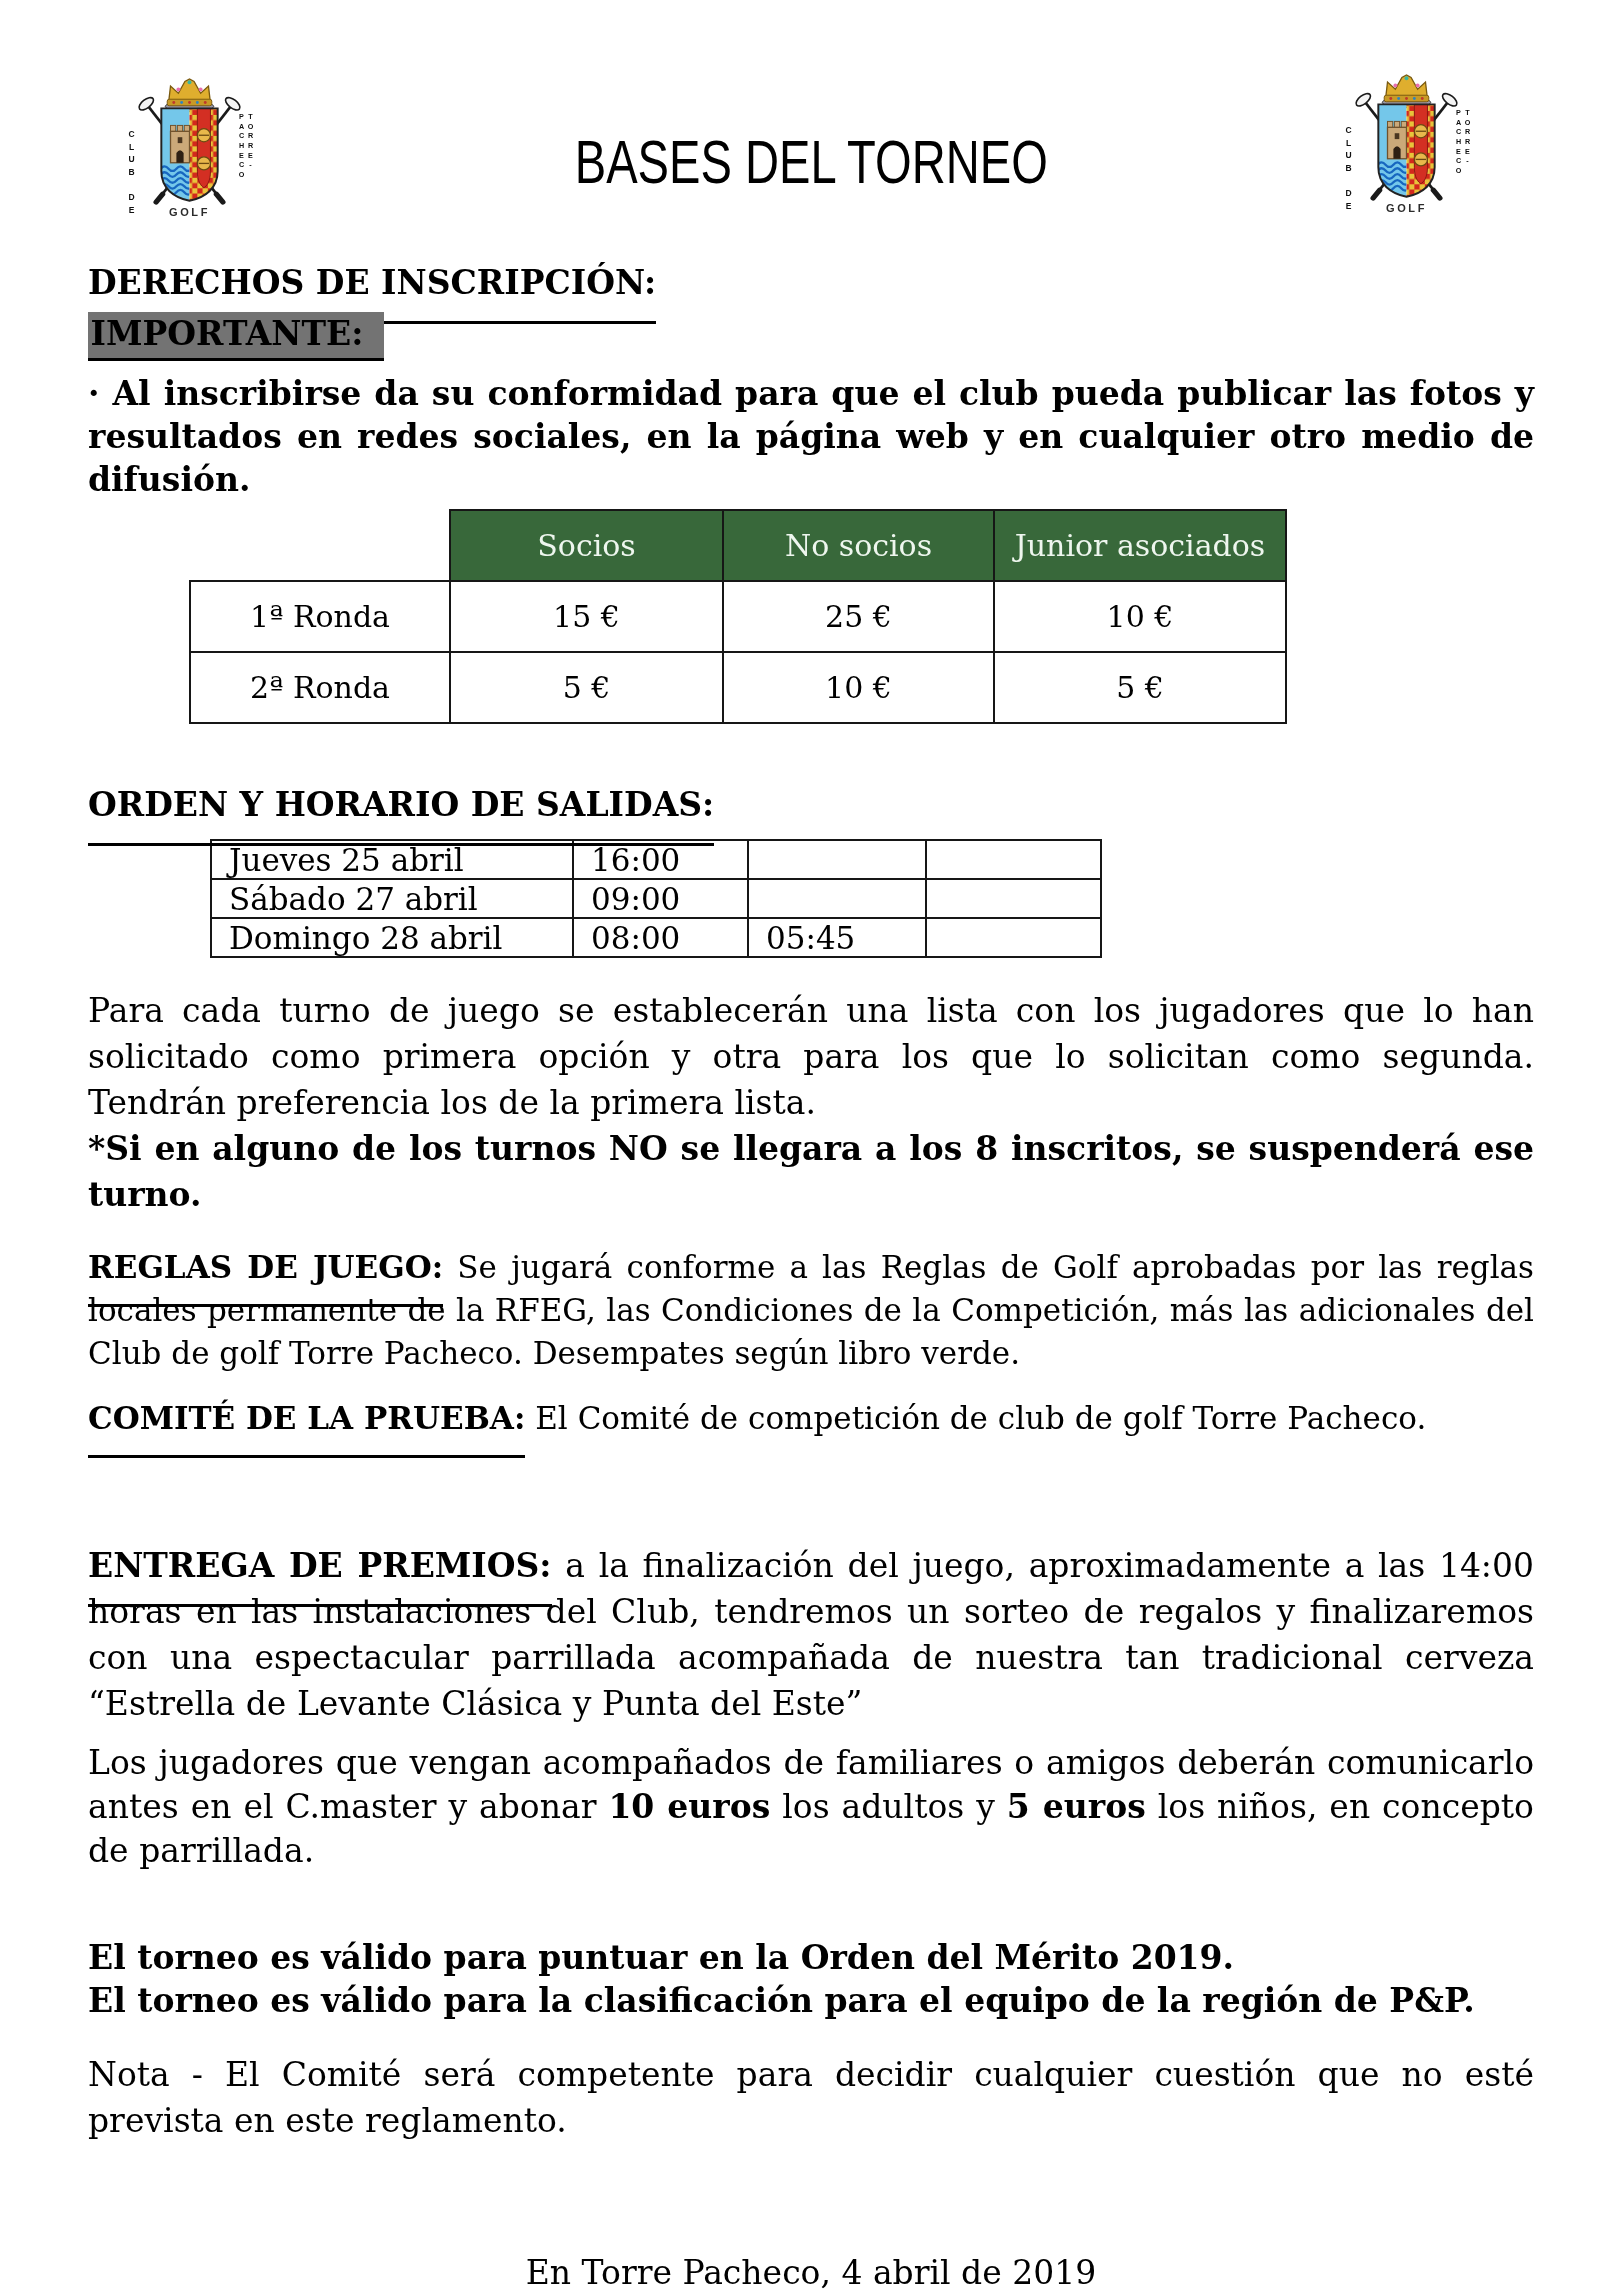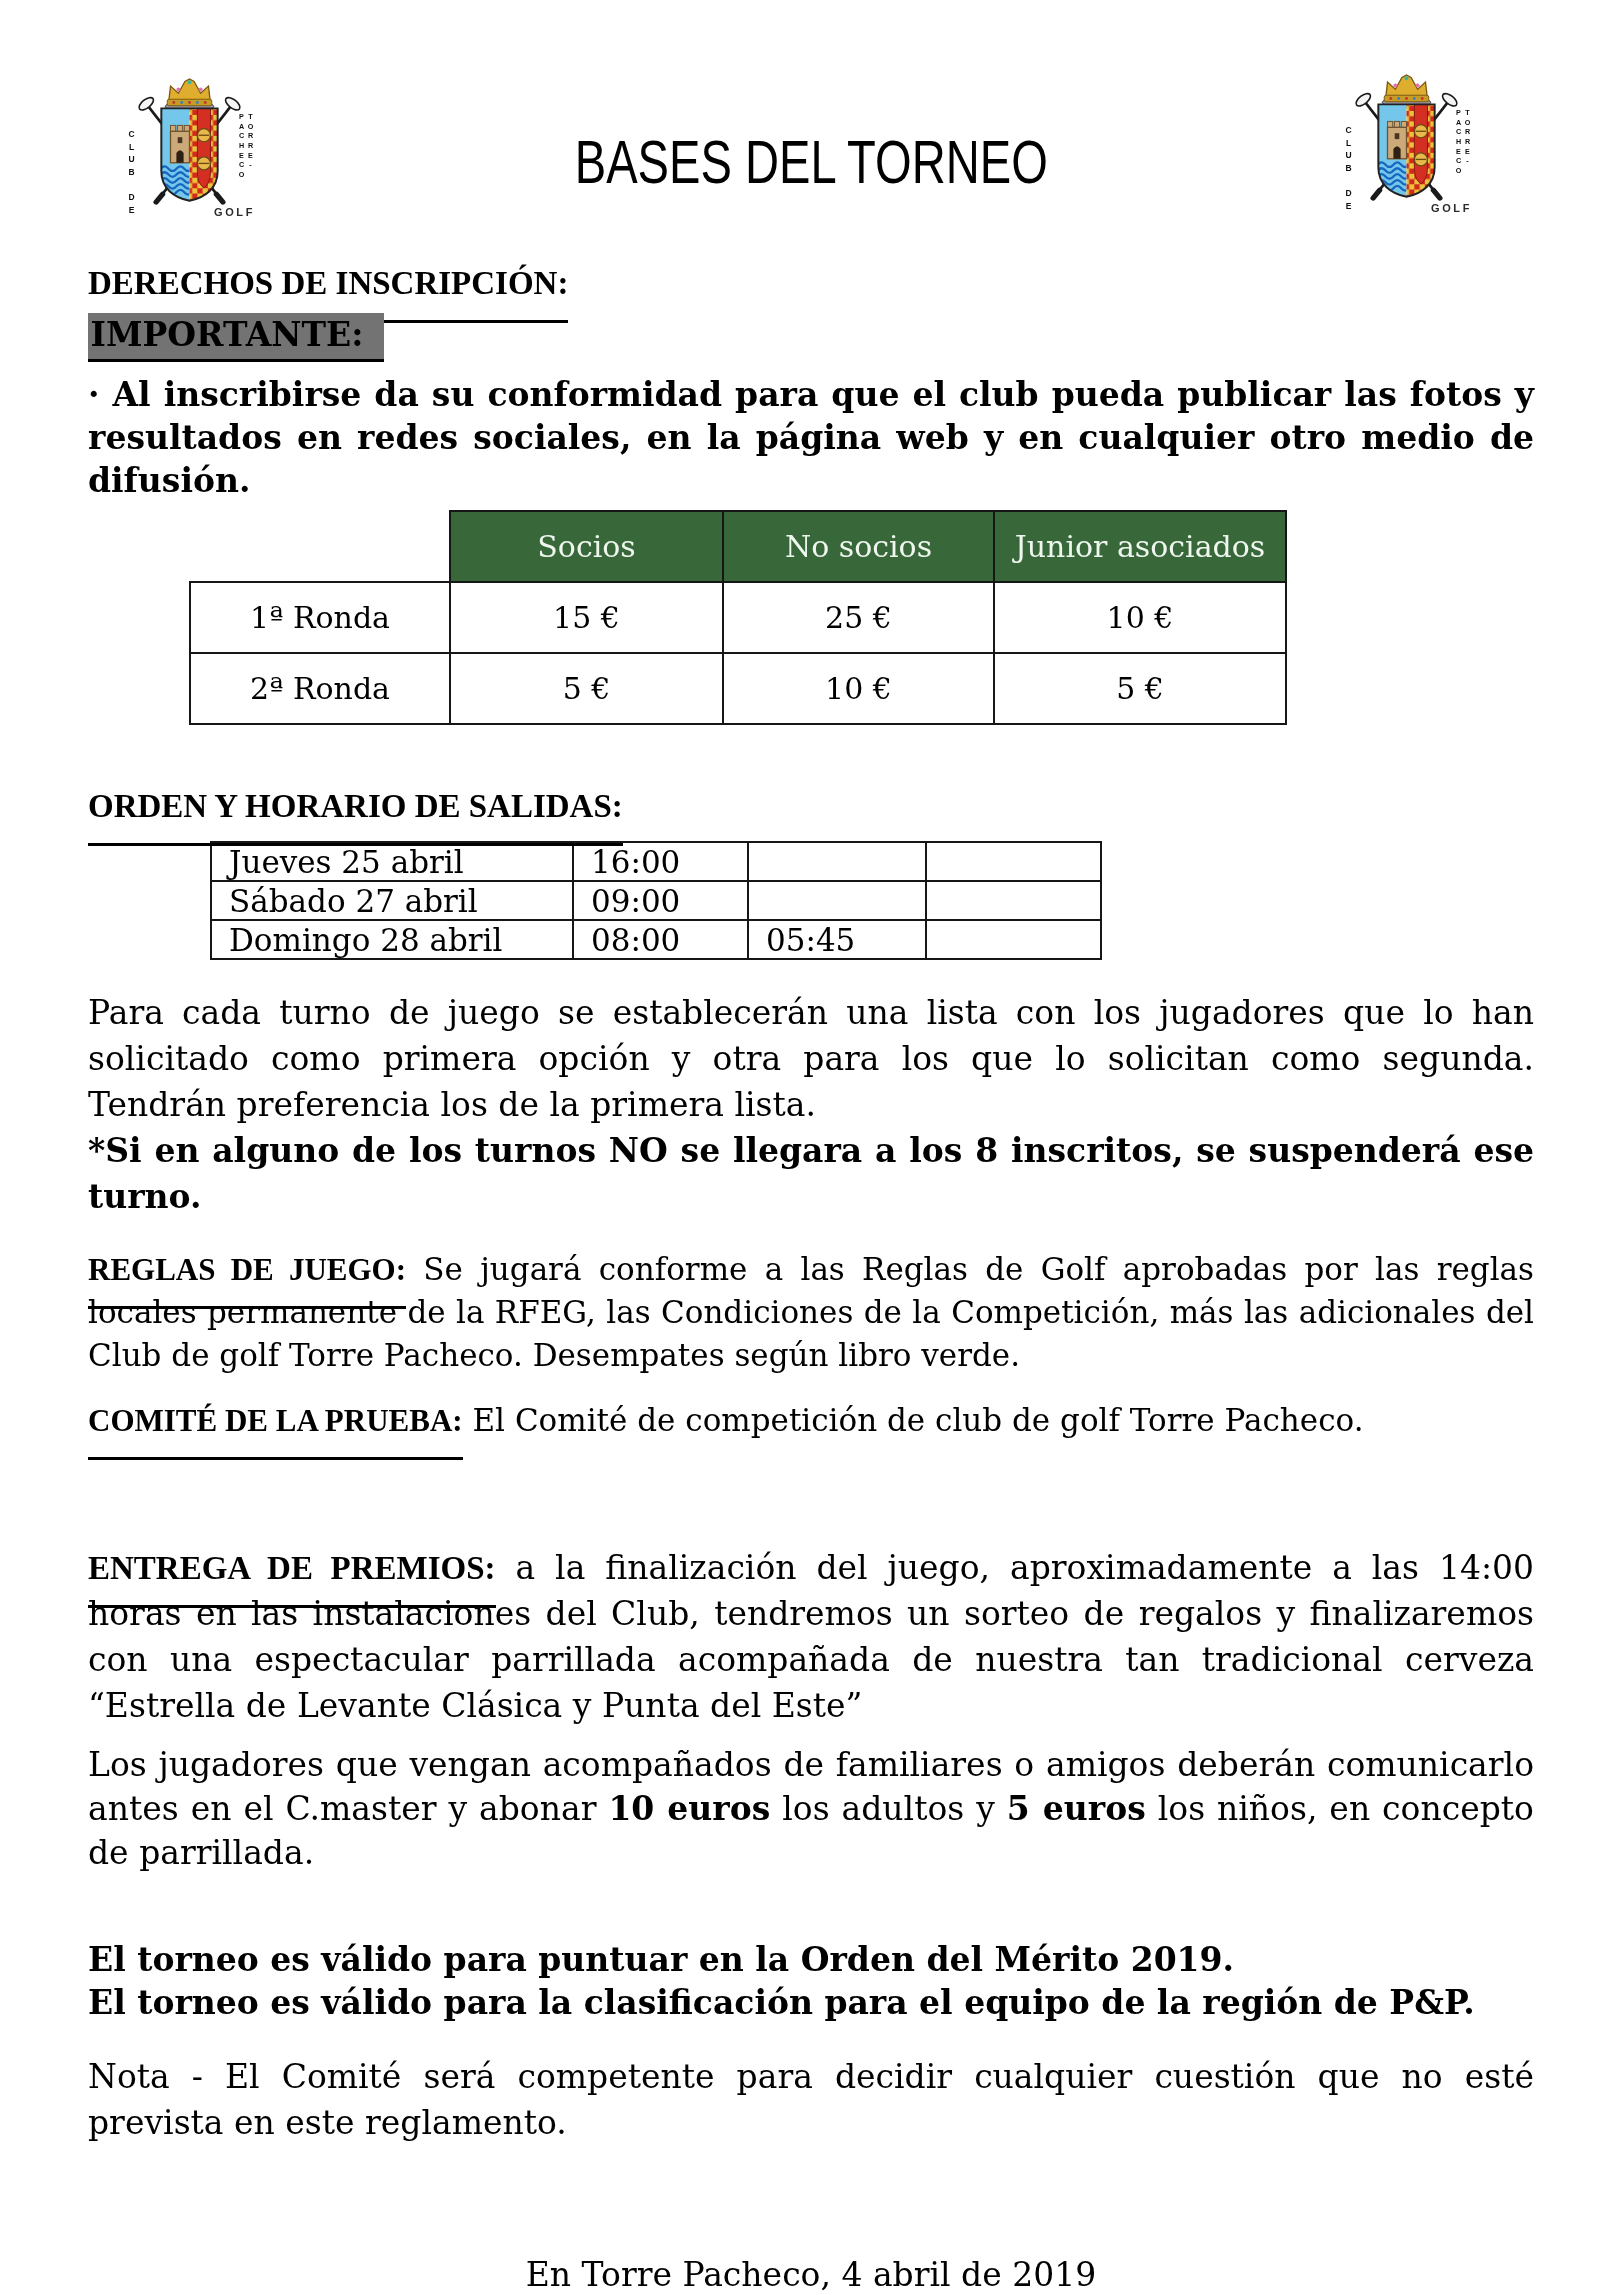--- a/index.html
+++ b/index.html
@@ -37,31 +37,31 @@
     writing-mode: vertical-rl;
     text-orientation: upright;
     font-family: "Liberation Sans", sans-serif;
     font-weight: bold;
     color: #111;
     user-select: none;
   }
   .crest-text-left  { left: 2.6px;  top: 56px; font-size: 8.5px; letter-spacing: 2.6px; }
   .crest-text-right { right: 0px; top: 39px; font-size: 7.2px; letter-spacing: 0.7px; }
   .crest-text-bottom {
-    position: absolute; left: 0; right: 0; top: 133px; text-align: right;
+    position: absolute; left: 0; right: 0; top: 133px; text-align: center;
     font-family: "Liberation Sans", sans-serif; font-weight: bold;
     font-size: 11px; letter-spacing: 2.6px; color: #2b2b2b;
   }
 
   
   .sec-heading {
     font-size: 33px; font-weight: bold; line-height: 41px;
   }
   .sec-heading .u, .h-inline {
-    border-bottom: 3.3px solid #000; padding-bottom: 19px; font-family: Liberation Serif, serif;
+    border-bottom: 3.3px solid #000; padding-bottom: 19px;
   }
   .h-inline { font-weight: bold; }
   .importante-line { margin-top: 9.2px; font-size: 33px; font-weight: bold; line-height: 41px; }
   .hl-red {
     display: inline-block;
     background: #737373;
     padding: 1.3px 21px 3.9px 2.6px;
     border-bottom: 3.9px solid #000;
   }
 

